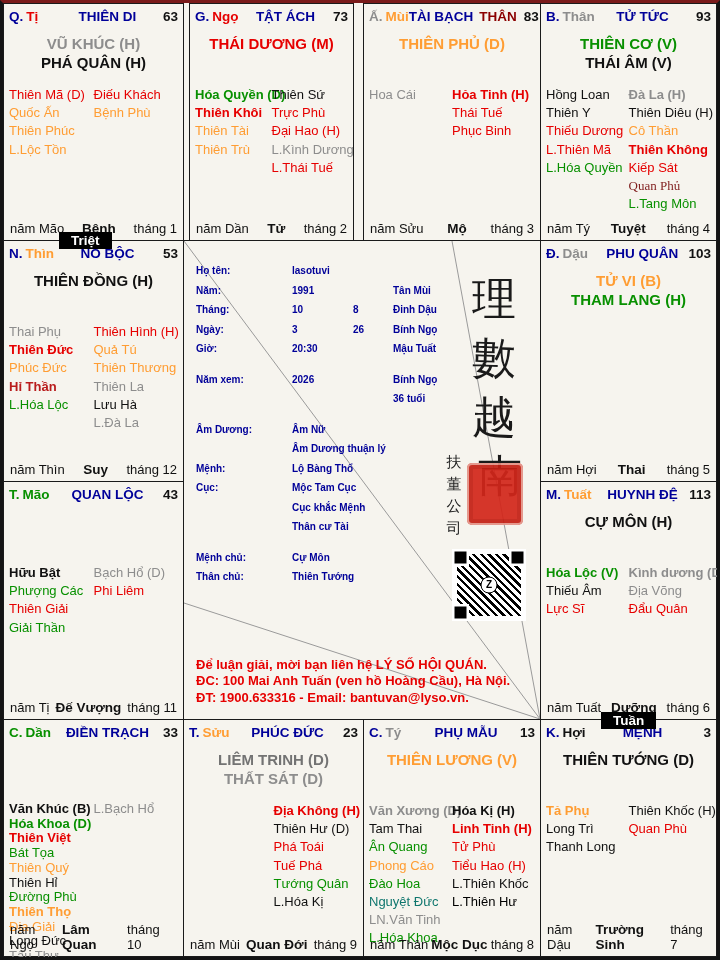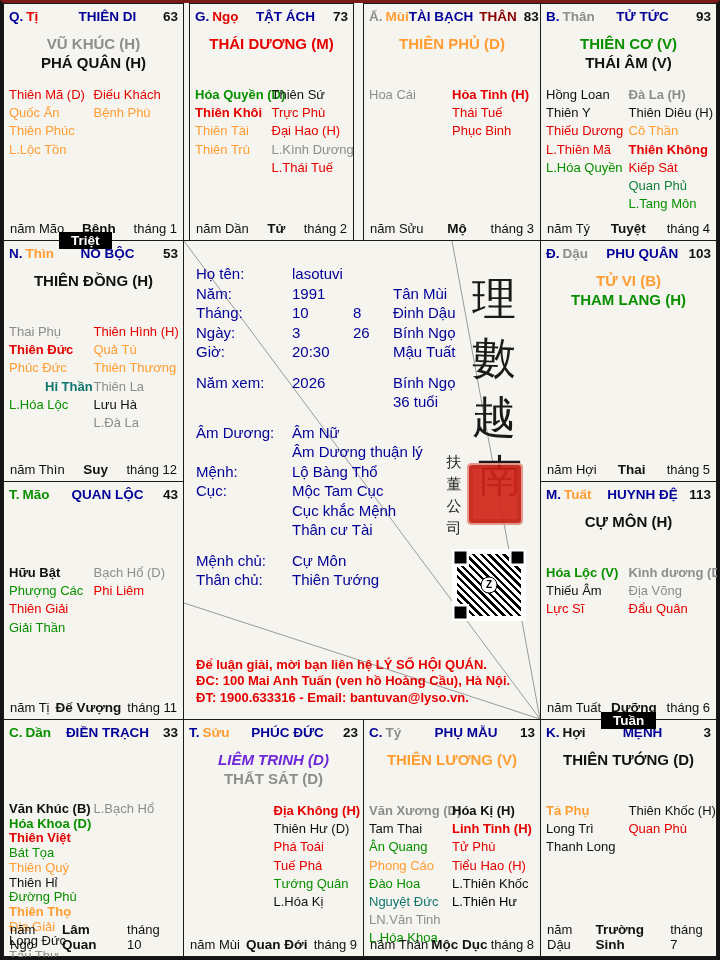--- a/index.html
+++ b/index.html
@@ -39,21 +39,21 @@
 
   .ftr{position:absolute;left:6px;right:6px;bottom:4px;display:flex;justify-content:space-between;align-items:baseline;font-size:13px;color:#111}
   .ftr b{font-size:13.5px}
 
   .badge{position:absolute;background:#000;color:#fff;font-weight:bold;font-size:13.5px;line-height:17px;padding:0 12px;z-index:40;text-align:center}
   #badge-triet{left:56px;top:229px}
   #badge-tuan{left:598px;top:709px}
 
   .center{position:absolute;left:180px;top:237px;width:358px;height:480px;border:1px solid #1a1a1a;box-sizing:border-box}
   .lines{position:absolute;left:0;top:0;z-index:1}
-  .info{position:absolute;left:12px;top:24px;z-index:3;color:#000099;font-weight:normal;font-size:15px}
+  .info{position:absolute;left:12px;top:24px;z-index:3;color:#000099;font-weight:bold;font-size:10px}
   .irow{display:flex;height:19.5px;align-items:baseline;white-space:nowrap}
   .irow.gap{margin-top:11px}
   .il{width:96px}
   .iv1{width:61px}
   .iv2{width:40px}
 
   .contact{position:absolute;left:12px;bottom:13px;z-index:3;color:#e60000;font-weight:bold;font-size:13px;line-height:16.5px;white-space:nowrap}
 
   .calli{position:absolute;left:282px;top:28px;width:56px;z-index:2;text-align:center;
          font-family:"DejaVu Serif","Liberation Serif",serif;color:#1a1a1a;font-size:44px;line-height:59px}
@@ -183,21 +183,21 @@
           <div class="star" style="color: rgb(230, 0, 0);">Thiếu Dương</div>
           <div class="star" style="color: rgb(230, 0, 0);">L.Thiên Mã</div>
           <div class="star" style="color: rgb(8, 144, 0);">L.Hóa Quyền</div>
         </div>
         <div class="col">
           <div class="star" style="color: rgb(141, 141, 141); font-weight: bold;">Đà La (H)</div>
           <div class="star" style="color: rgb(17, 17, 17);">Thiên Diêu (H)</div>
           <div class="star" style="color: rgb(255, 157, 51);">Cô Thần</div>
           <div class="star" style="color: rgb(230, 0, 0); font-weight: bold;">Thiên Không</div>
           <div class="star" style="color: rgb(230, 0, 0);">Kiếp Sát</div>
-          <div class="star" style="color: #15803d;">Quan Phủ</div>
+          <div class="star" style="color: #7f1d1d; font-family: Liberation Serif, serif;">Quan Phủ</div>
           <div class="star" style="color: rgb(8, 144, 0);">L.Tang Môn</div>
         </div>
       </div>
     <div class="ftr">
         <span>năm Tý</span>
         <b>Tuyệt</b>
         <span>tháng 4</span>
       </div>
   </div>
 
@@ -208,21 +208,21 @@
       <span class="num">53</span>
     </div>
     <div class="mains">
         <div class="star" style="color: rgb(17, 17, 17);">THIÊN ĐỒNG (H)</div>
       </div>
     <div class="cols">
         <div class="col">
           <div class="star" style="color: rgb(141, 141, 141);">Thai Phụ</div>
           <div class="star" style="color: rgb(230, 0, 0); font-weight: bold;">Thiên Đức</div>
           <div class="star" style="color: rgb(255, 157, 51);">Phúc Đức</div>
-          <div class="star" style="color: #0f766e; font-weight: bold; margin-left: 36px;">Hỉ Thần</div>
+          <div class="star" style="color: #b91c1c; font-weight: bold;">Hỉ Thần</div>
           <div class="star" style="color: rgb(8, 144, 0);">L.Hóa Lộc</div>
         </div>
         <div class="col">
           <div class="star" style="color: rgb(230, 0, 0);">Thiên Hình (H)</div>
           <div class="star" style="color: rgb(255, 157, 51);">Quả Tú</div>
           <div class="star" style="color: rgb(255, 157, 51);">Thiên Thương</div>
           <div class="star" style="color: rgb(141, 141, 141);">Thiên La</div>
           <div class="star" style="color: rgb(17, 17, 17);">Lưu Hà</div>
           <div class="star" style="color: rgb(141, 141, 141);">L.Đà La</div>
         </div>
@@ -337,21 +337,21 @@
       </div>
   </div>
 
   <div class="cell p-c9">
     <div class="hdr">
       <span class="canchi"><span style="color: rgb(0, 0, 153);">T.</span><span class="chi" style="color: rgb(255, 157, 51);">Sửu</span></span>
       <span class="pal"><span>PHÚC ĐỨC</span><span class="than"></span></span>
       <span class="num">23</span>
     </div>
     <div class="mains">
-        <div class="star" style="color: #6d28d9; font-style: italic;">LIÊM TRINH (D)</div>
+        <div class="star" style="color: #737373;">LIÊM TRINH (D)</div>
         <div class="star" style="color: rgb(141, 141, 141);">THẤT SÁT (D)</div>
       </div>
     <div class="cols">
         <div class="col"></div>
         <div class="col">
           <div class="star" style="color: rgb(230, 0, 0); font-weight: bold;">Địa Không (H)</div>
           <div class="star" style="color: rgb(17, 17, 17);">Thiên Hư (D)</div>
           <div class="star" style="color: rgb(230, 0, 0);">Phá Toái</div>
           <div class="star" style="color: rgb(230, 0, 0);">Tuế Phá</div>
           <div class="star" style="color: rgb(8, 144, 0);">Tướng Quân</div>

